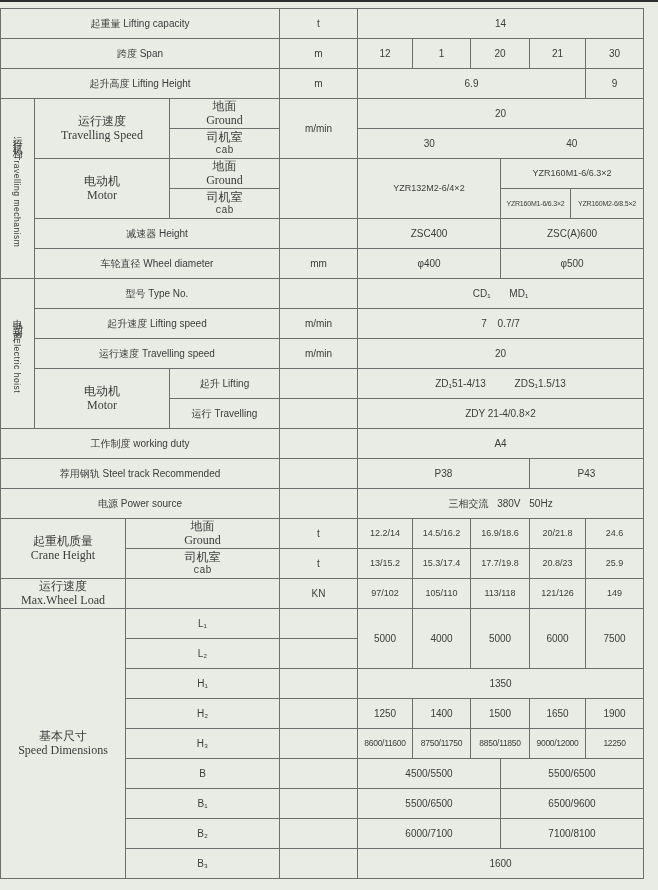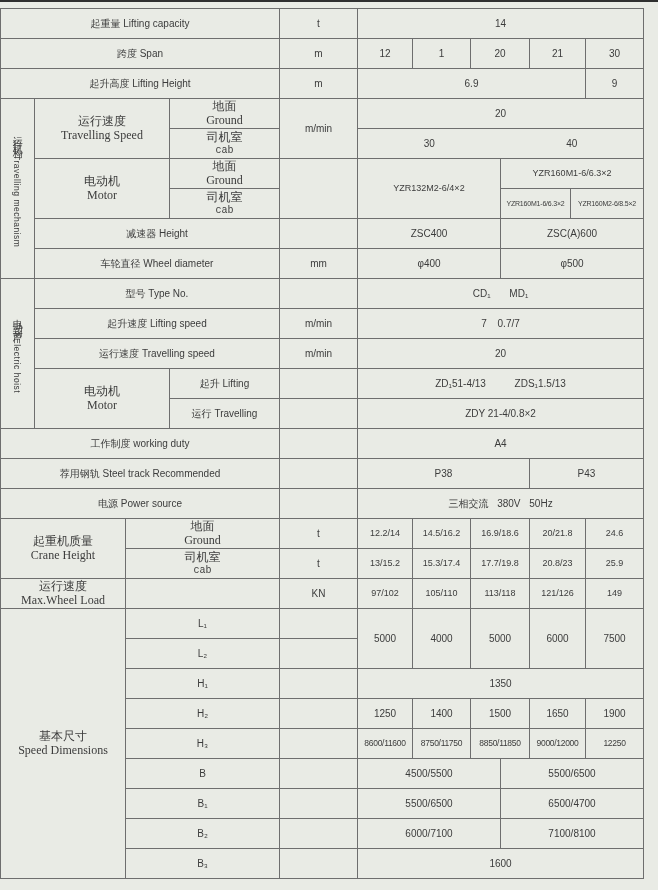--- a/index.html
+++ b/index.html
@@ -311,21 +311,21 @@
     <td colspan="2">B</td>
     <td></td>
     <td colspan="3">4500/5500</td>
     <td colspan="4">5500/6500</td>
   </tr>
 
   <tr>
     <td colspan="2">B₁</td>
     <td></td>
     <td colspan="3">5500/6500</td>
-    <td colspan="4">6500/4700</td>
+    <td colspan="4">6500/9600</td>
   </tr>
 
   <tr>
     <td colspan="2">B₂</td>
     <td></td>
     <td colspan="3">6000/7100</td>
     <td colspan="4">7100/8100</td>
   </tr>
 
   <tr>

